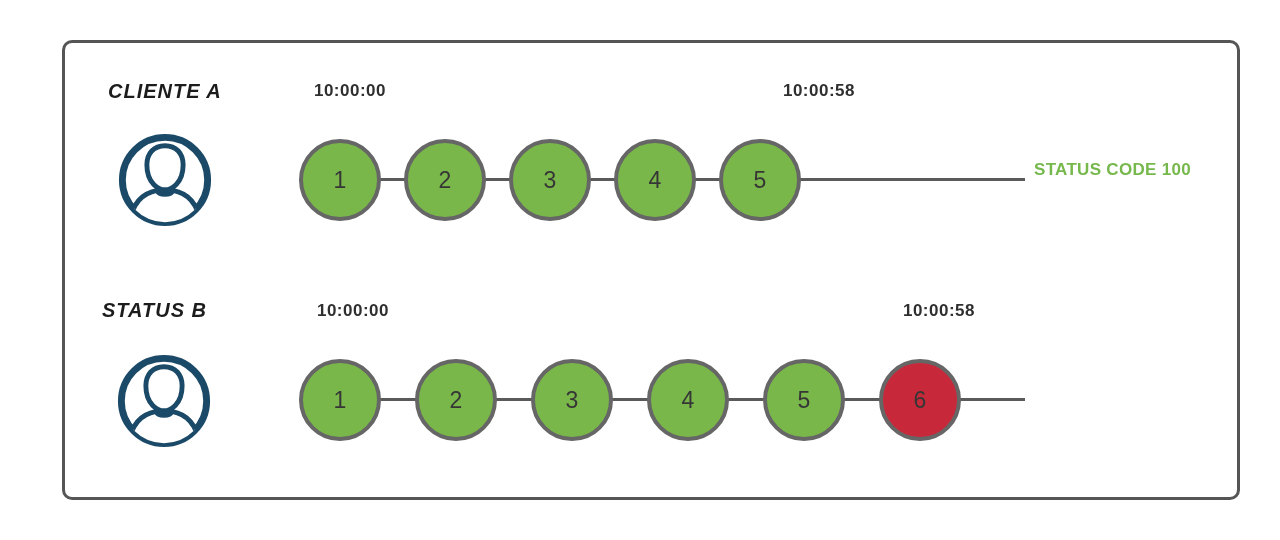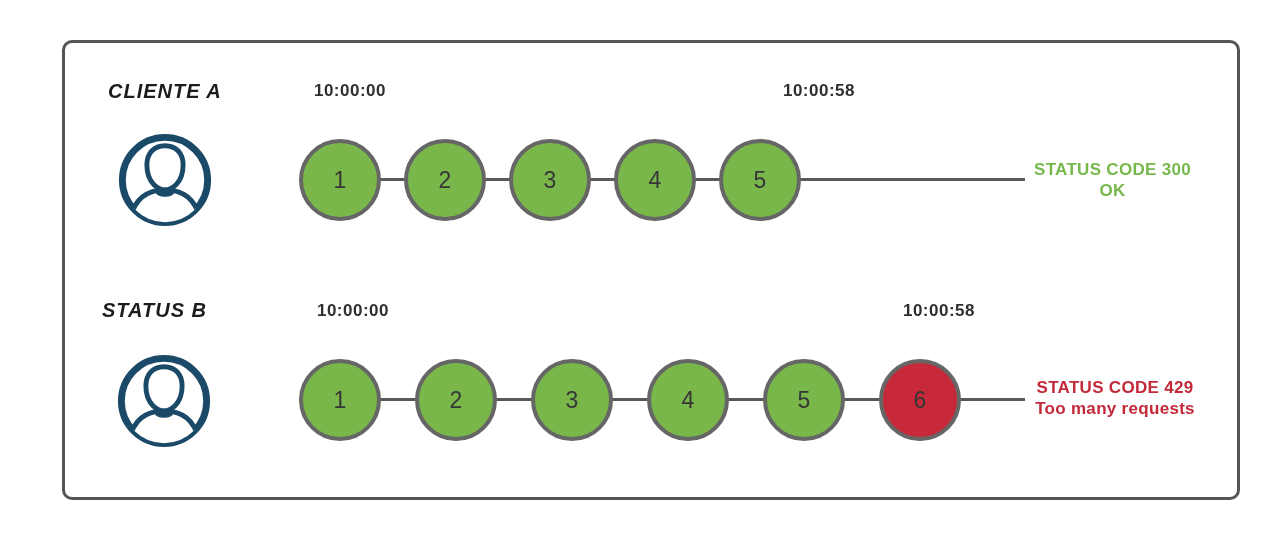--- a/index.html
+++ b/index.html
@@ -116,22 +116,21 @@
   <div class="track-line lineA"></div>
   <div class="circles circlesA">
       <div class="circle success">1</div>
       <div class="circle success">2</div>
       <div class="circle success">3</div>
       <div class="circle success">4</div>
       <div class="circle success">5</div>
     </div>
 
   <div class="status statusA">
-    <div>STATUS CODE 300</div>
-    <div>OK</div>
+    <div>STATUS CODE 100</div>
   </div>
 
   <div class="client-label lblB">STATUS B</div>
 
   <svg class="user-icon iconB" viewBox="0 0 100 100">
     <defs>
       <clipPath id="clipB">
           <circle cx="50" cy="50" r="43"></circle>
         </clipPath>
     </defs>
@@ -148,18 +147,14 @@
   <div class="track-line lineB"></div>
   <div class="circles circlesB">
       <div class="circle success">1</div>
       <div class="circle success">2</div>
       <div class="circle success">3</div>
       <div class="circle success">4</div>
       <div class="circle success">5</div>
       <div class="circle limited">6</div>
     </div>
 
-  <div class="status statusB">
-    <div>STATUS CODE 429</div>
-    <div>Too many requests</div>
-  </div>
 
 </div>
 
 </body></html>

